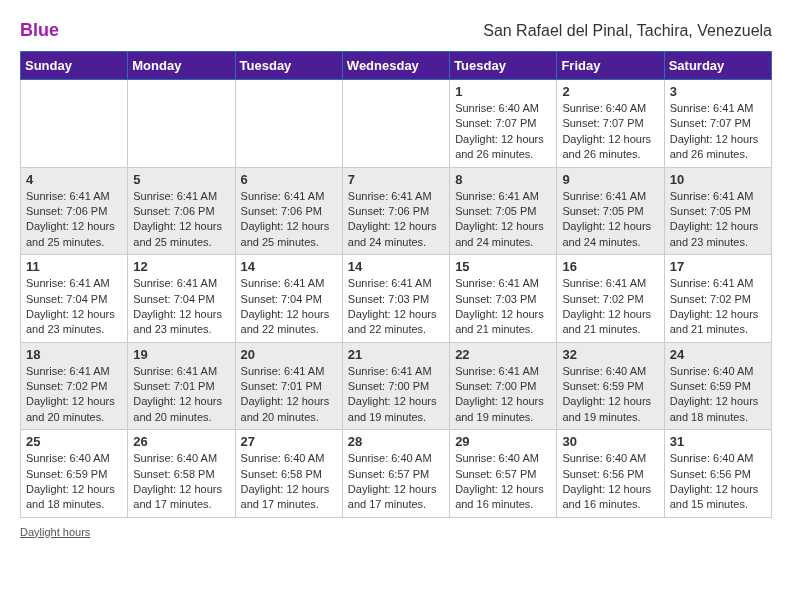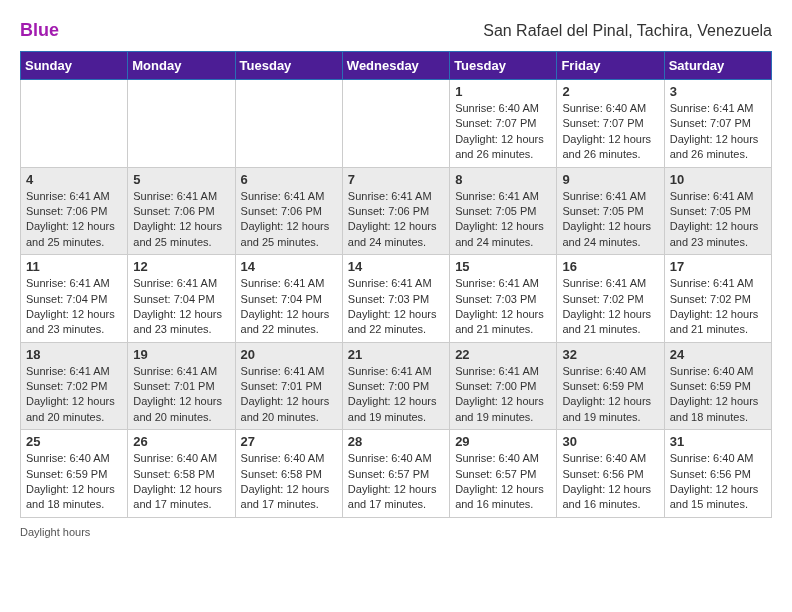--- a/index.html
+++ b/index.html
@@ -94,20 +94,21 @@
     .row-shaded td {
       background: #ebebeb;
     }
     .row-white td {
       background: #fff;
     }
     .footer {
       margin-top: 8px;
       font-size: 11px;
       color: #555;
+      text-decoration: underline;
     }
   </style>
 </head>
 <body>
 
 <div class="header">
   <div class="logo">
     <div>
       <span class="logo-blue">Blue</span>
     </div>

